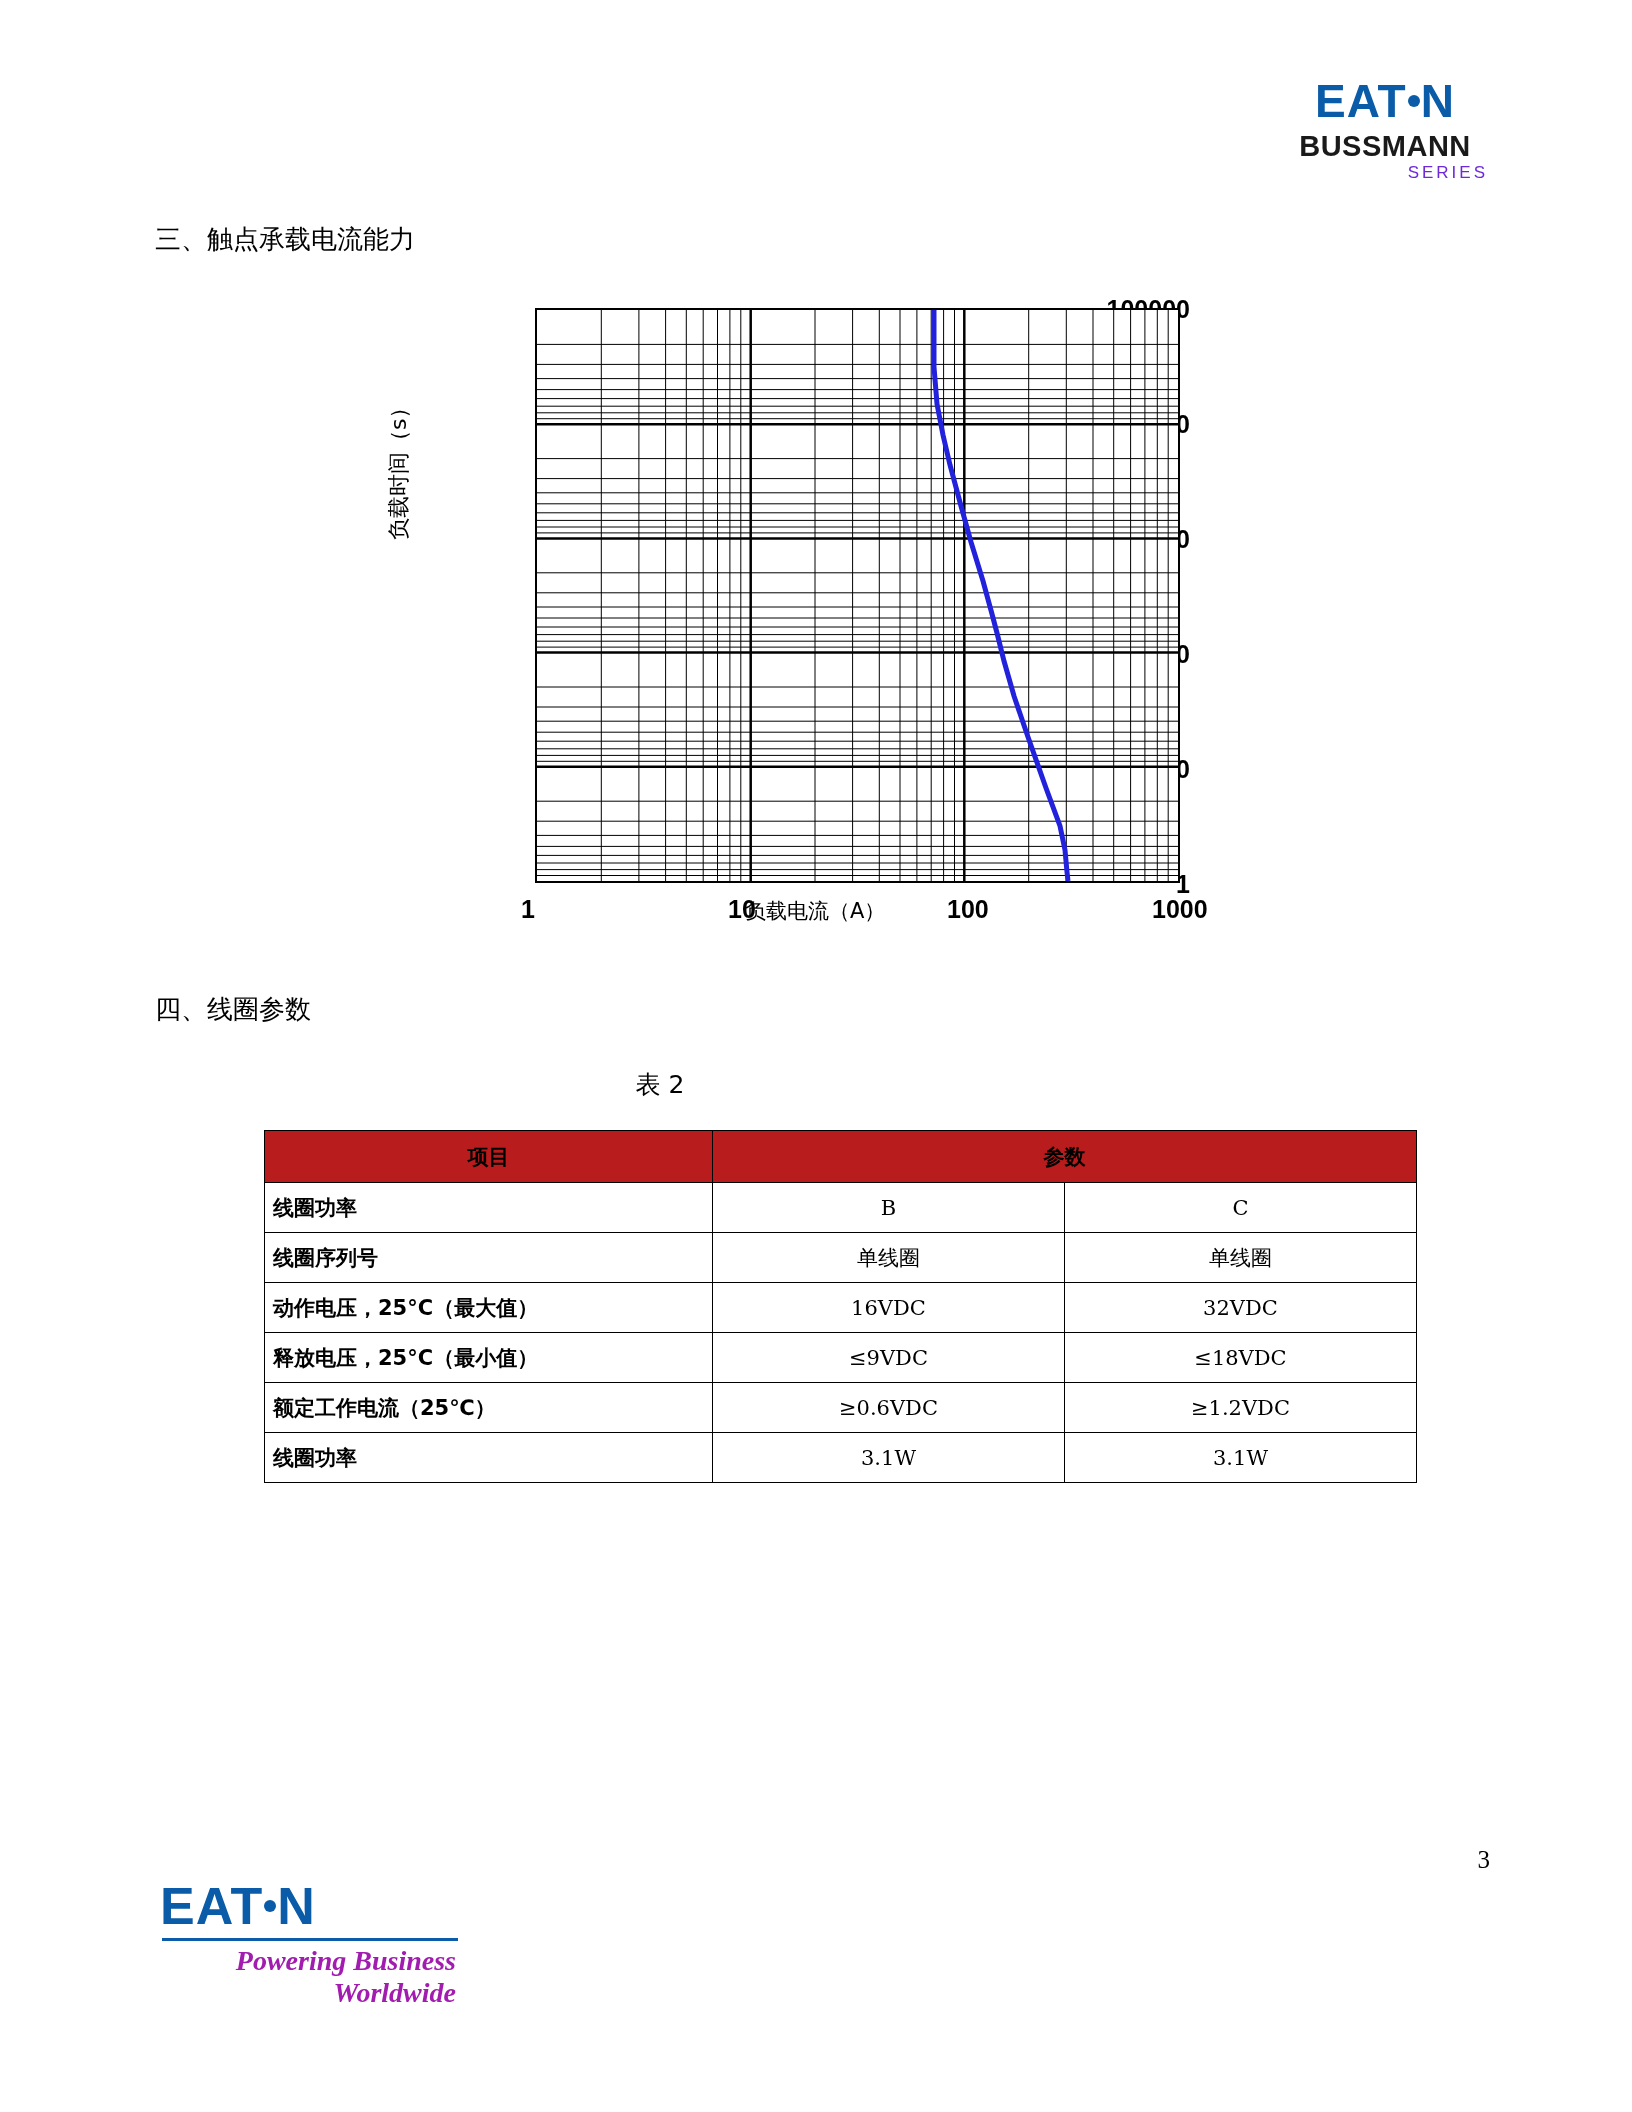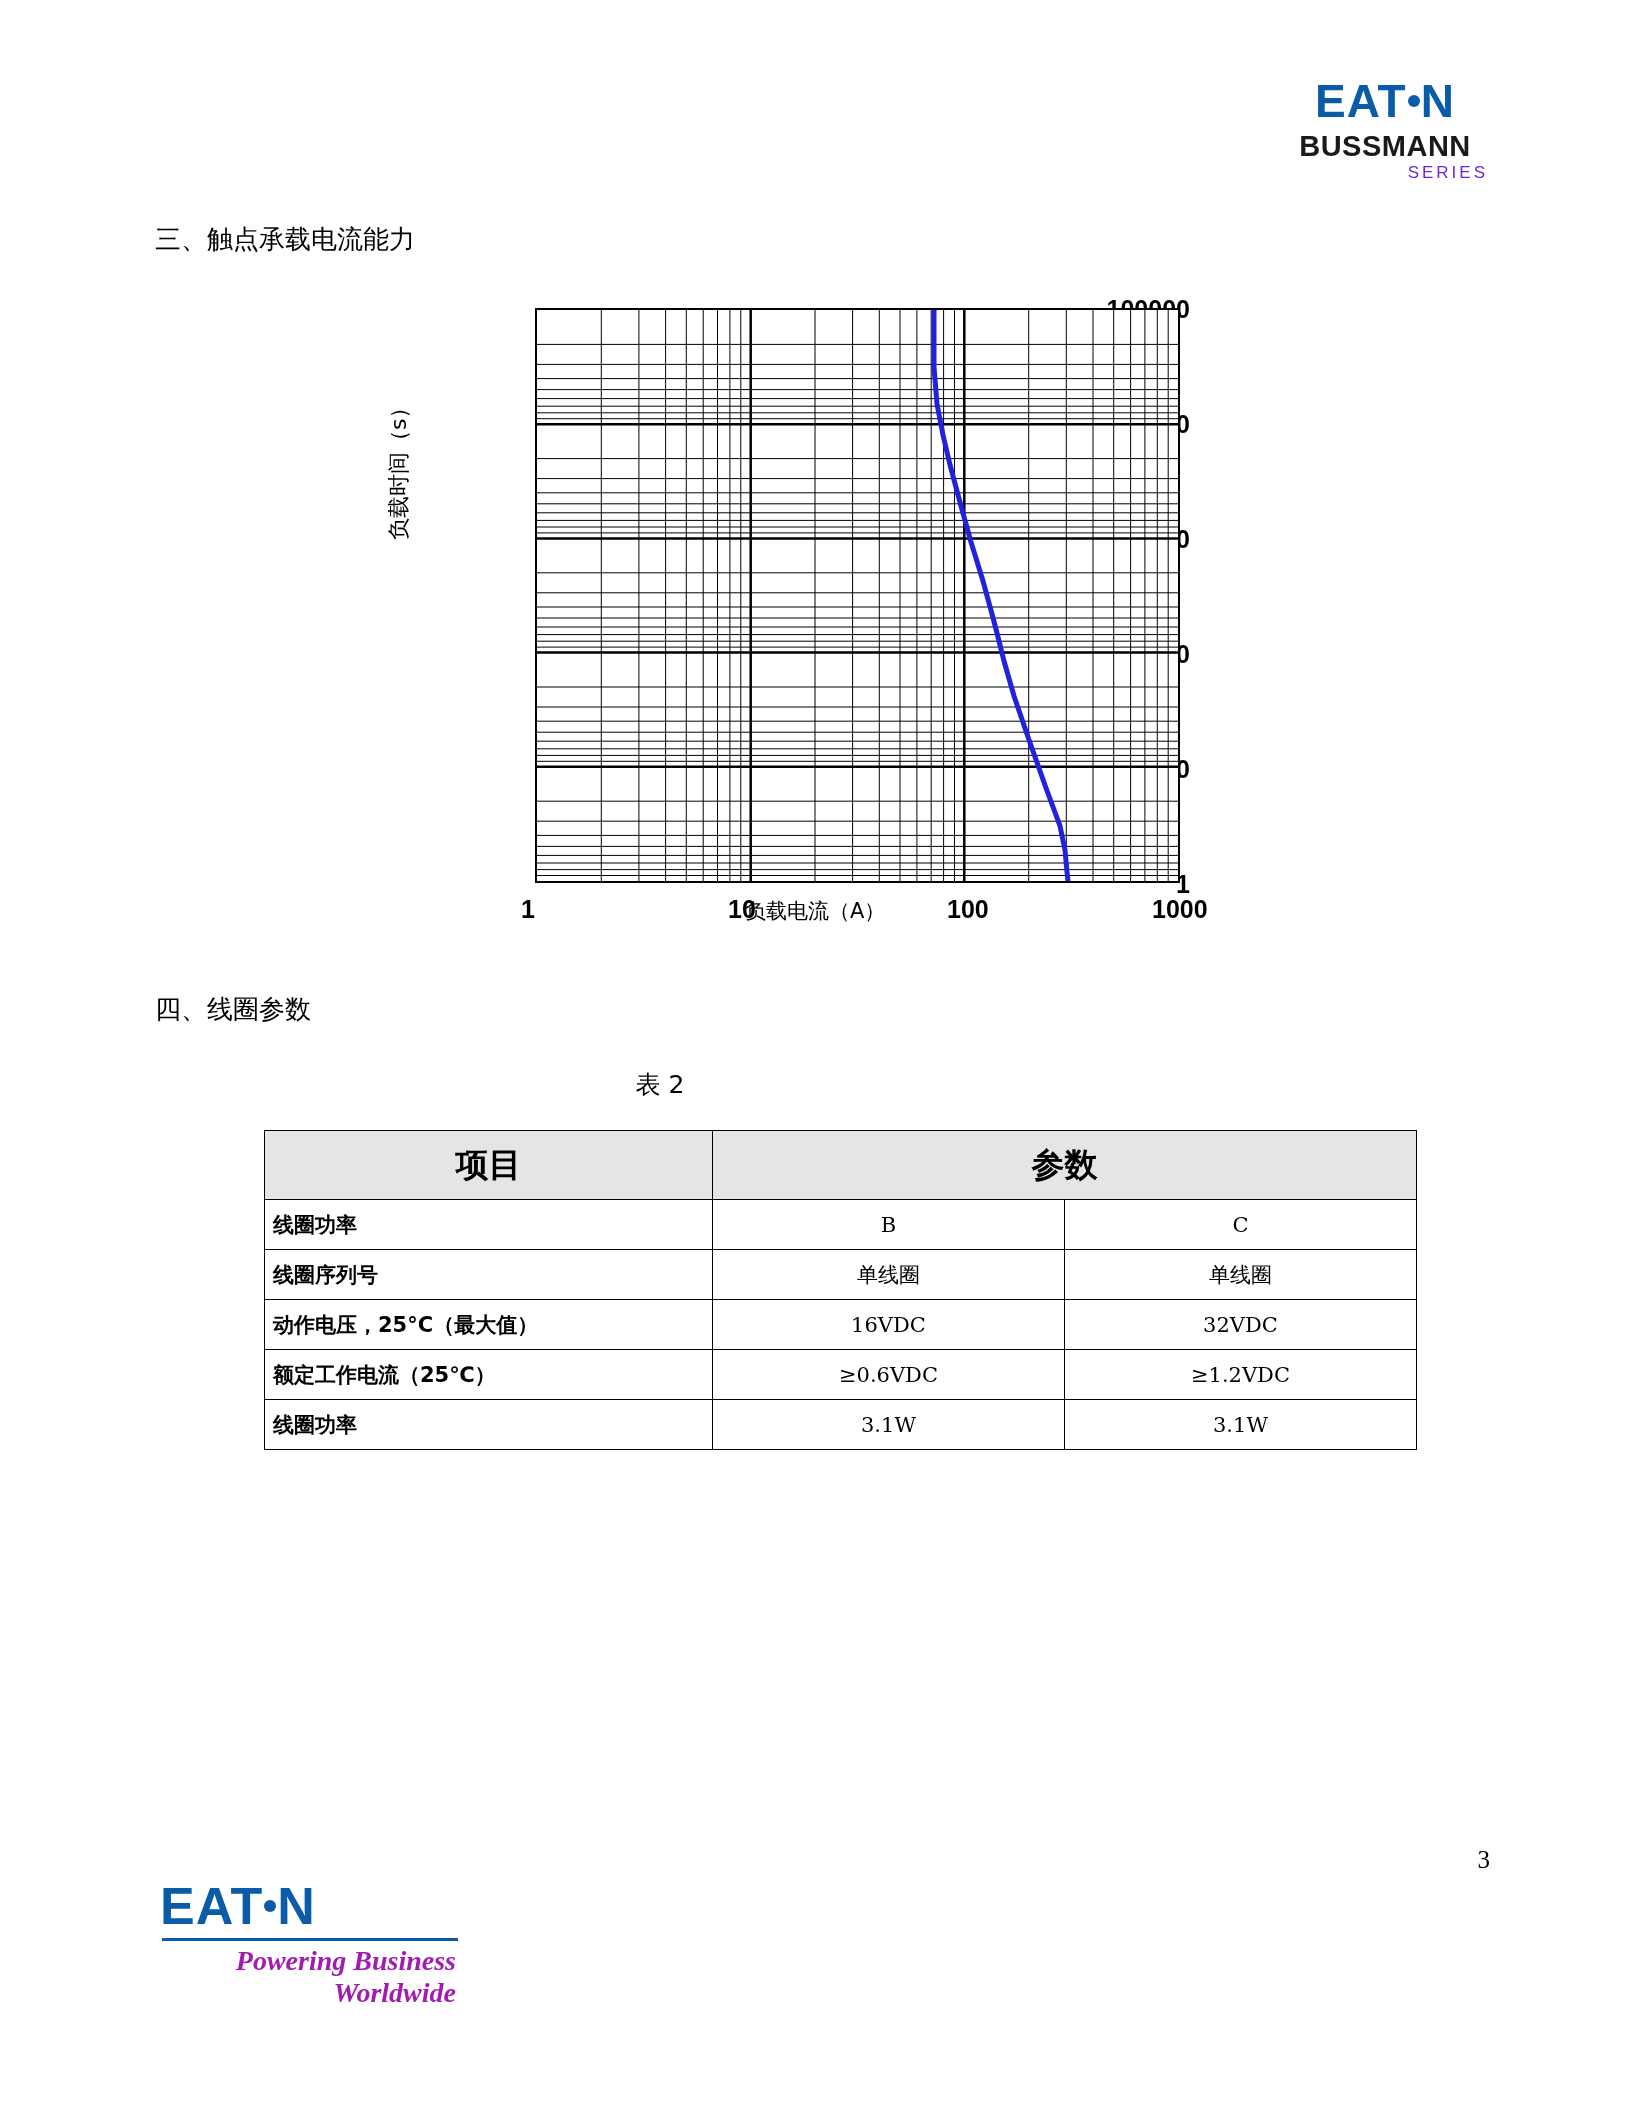--- a/index.html
+++ b/index.html
@@ -152,25 +152,25 @@
     border-collapse: collapse;
     table-layout: fixed;
   }
   table.coil td, table.coil th {
     border: 1px solid #000;
     height: 50px;
     padding: 2px 8px;
     box-sizing: border-box;
   }
   table.coil th {
-    background: #e5e5e5;
-    font-family: "DejaVu Sans", sans-serif;
-    font-weight: bold;
-    font-size: 33px;
-    height: 69px;
+    background: #b91c1c;
+    font-family: "DejaVu Sans", sans-serif;
+    font-weight: bold;
+    font-size: 21px;
+    height: 52px;
   }
   td.item {
     font-family: "DejaVu Sans", sans-serif;
     font-weight: bold;
     font-size: 21px;
     padding-left: 14px;
     text-align: left;
     white-space: nowrap;
   }
   td.val {
@@ -365,20 +365,25 @@
       <td class="item">线圈序列号</td>
       <td class="val">单线圈</td>
       <td class="val">单线圈</td>
     </tr>
     <tr>
       <td class="item">动作电压，25°C（最大值）</td>
       <td class="val">16VDC</td>
       <td class="val">32VDC</td>
     </tr>
     <tr>
+      <td class="item">释放电压，25°C（最小值）</td>
+      <td class="val">≤9VDC</td>
+      <td class="val">≤18VDC</td>
+    </tr>
+    <tr>
       <td class="item">额定工作电流（25℃）</td>
       <td class="val">≥0.6VDC</td>
       <td class="val">≥1.2VDC</td>
     </tr>
     <tr>
       <td class="item">线圈功率</td>
       <td class="val">3.1W</td>
       <td class="val">3.1W</td>
     </tr>
   </tbody>

